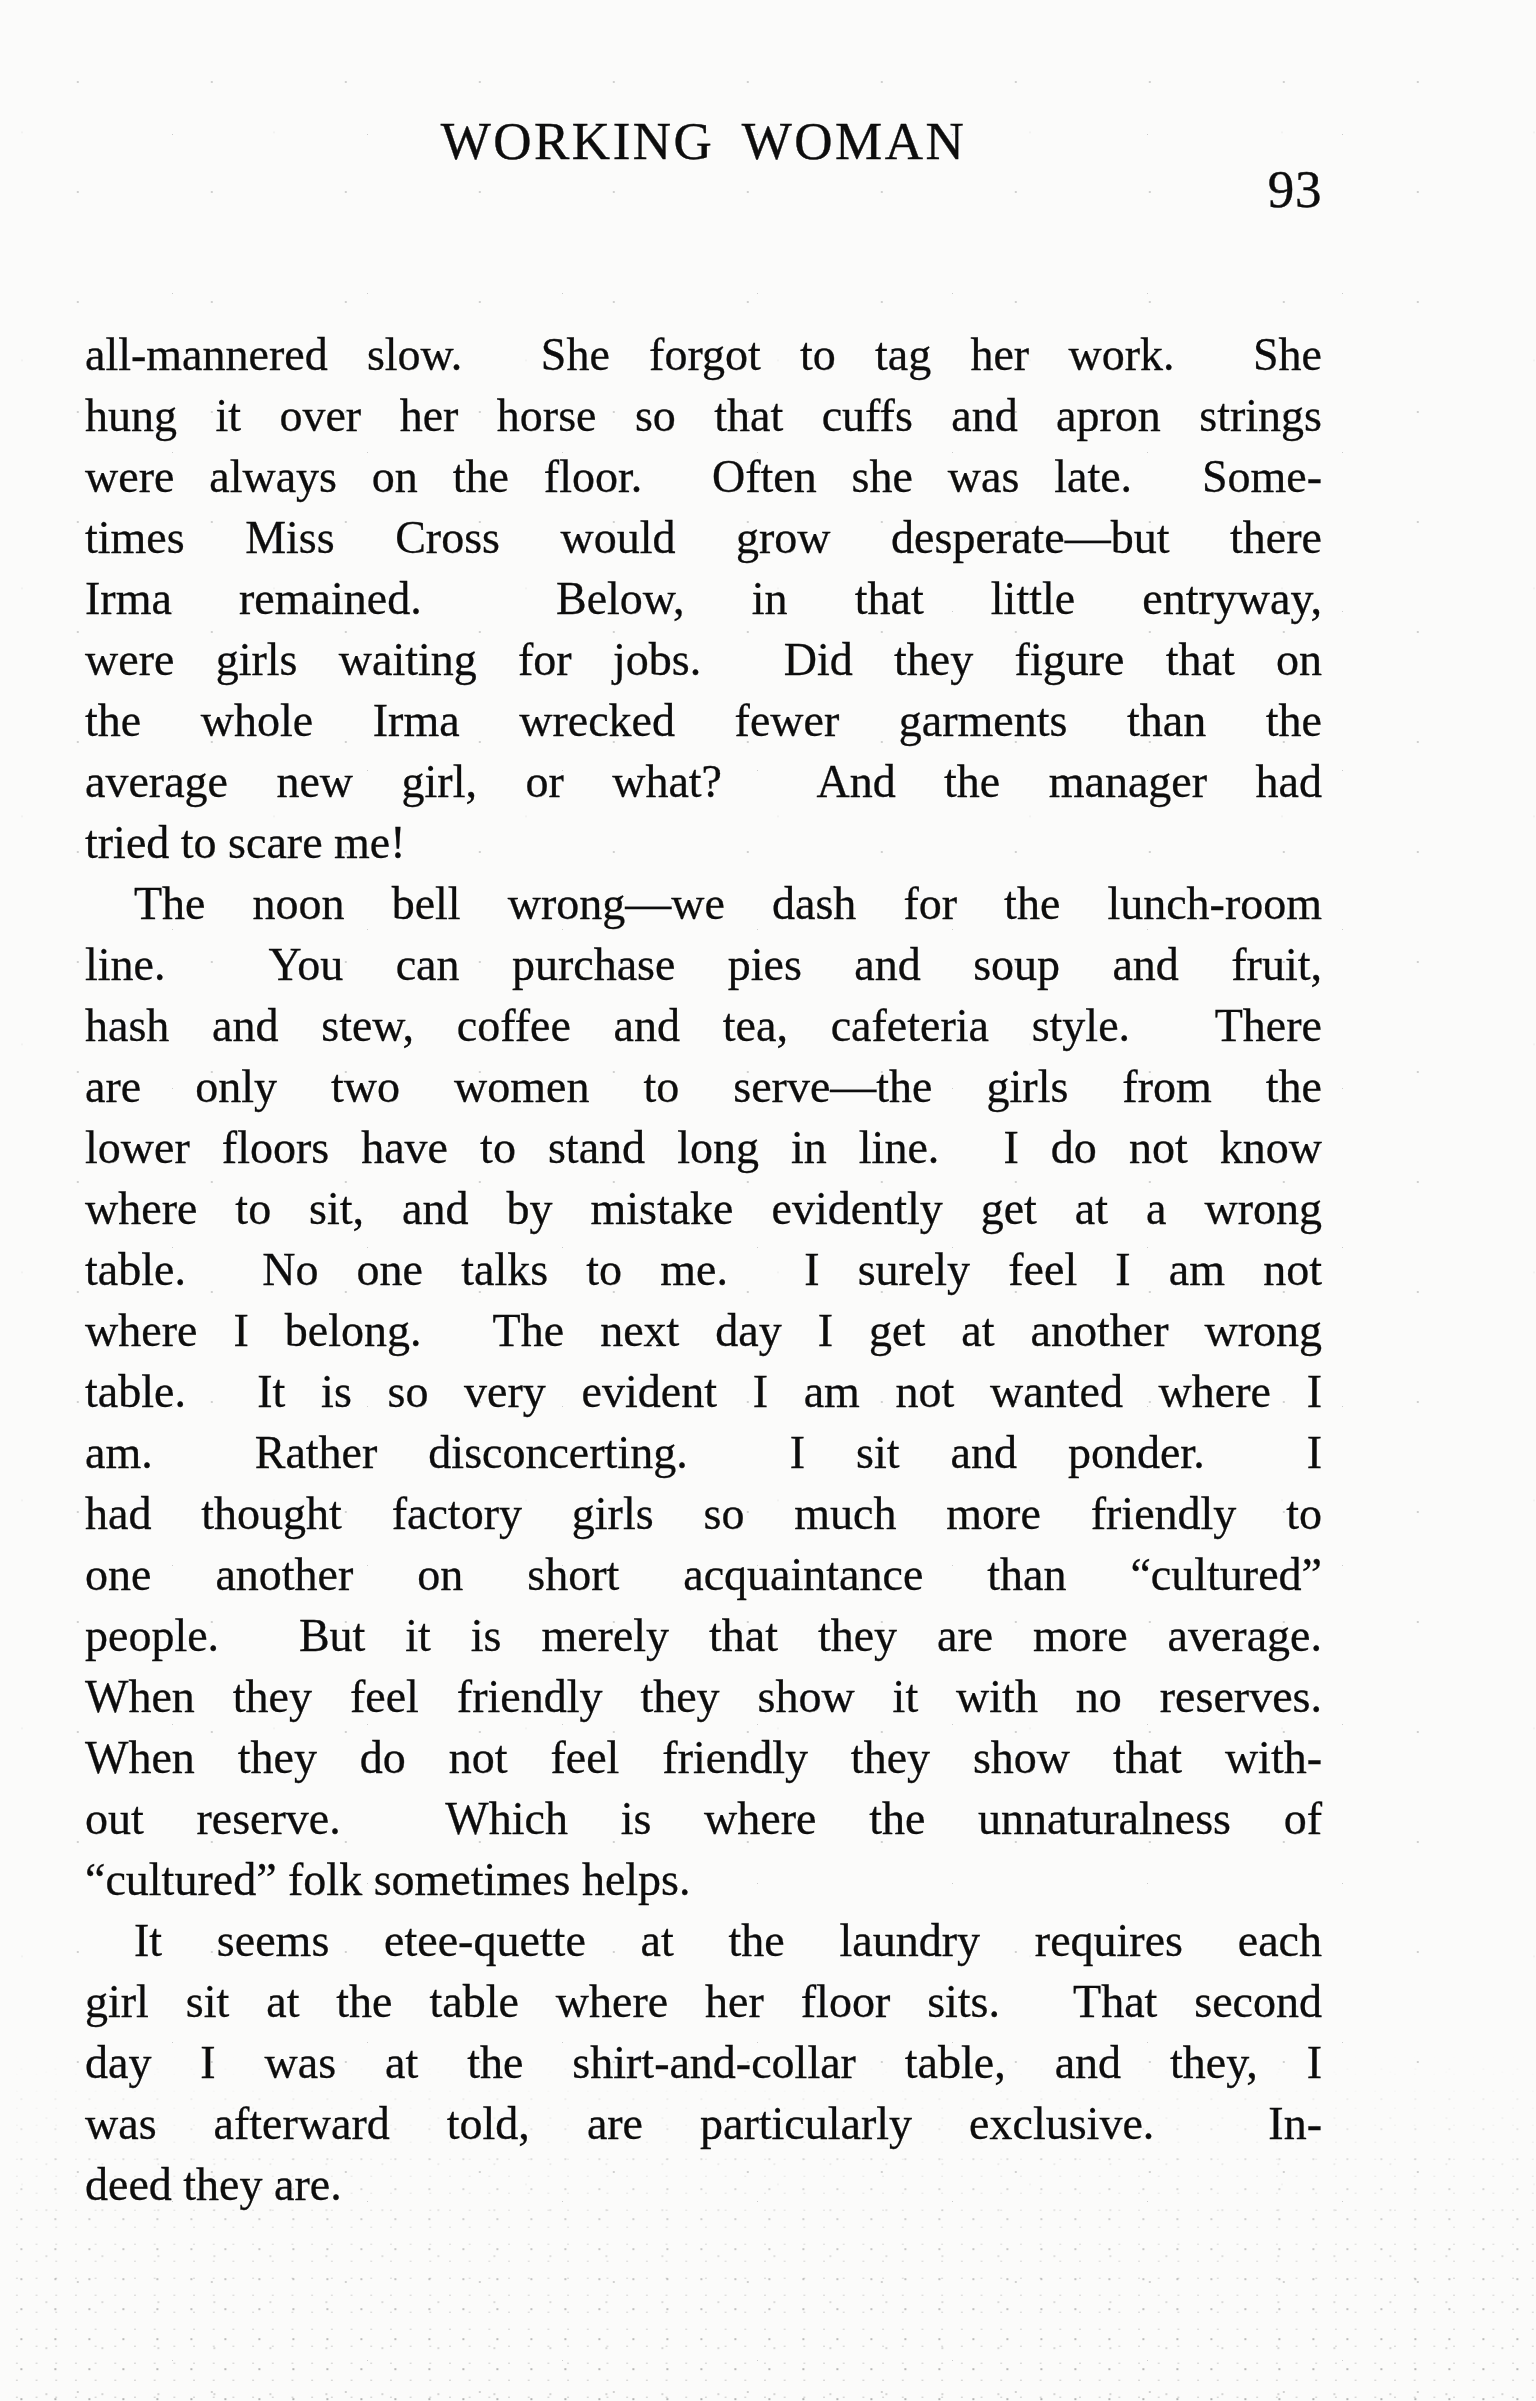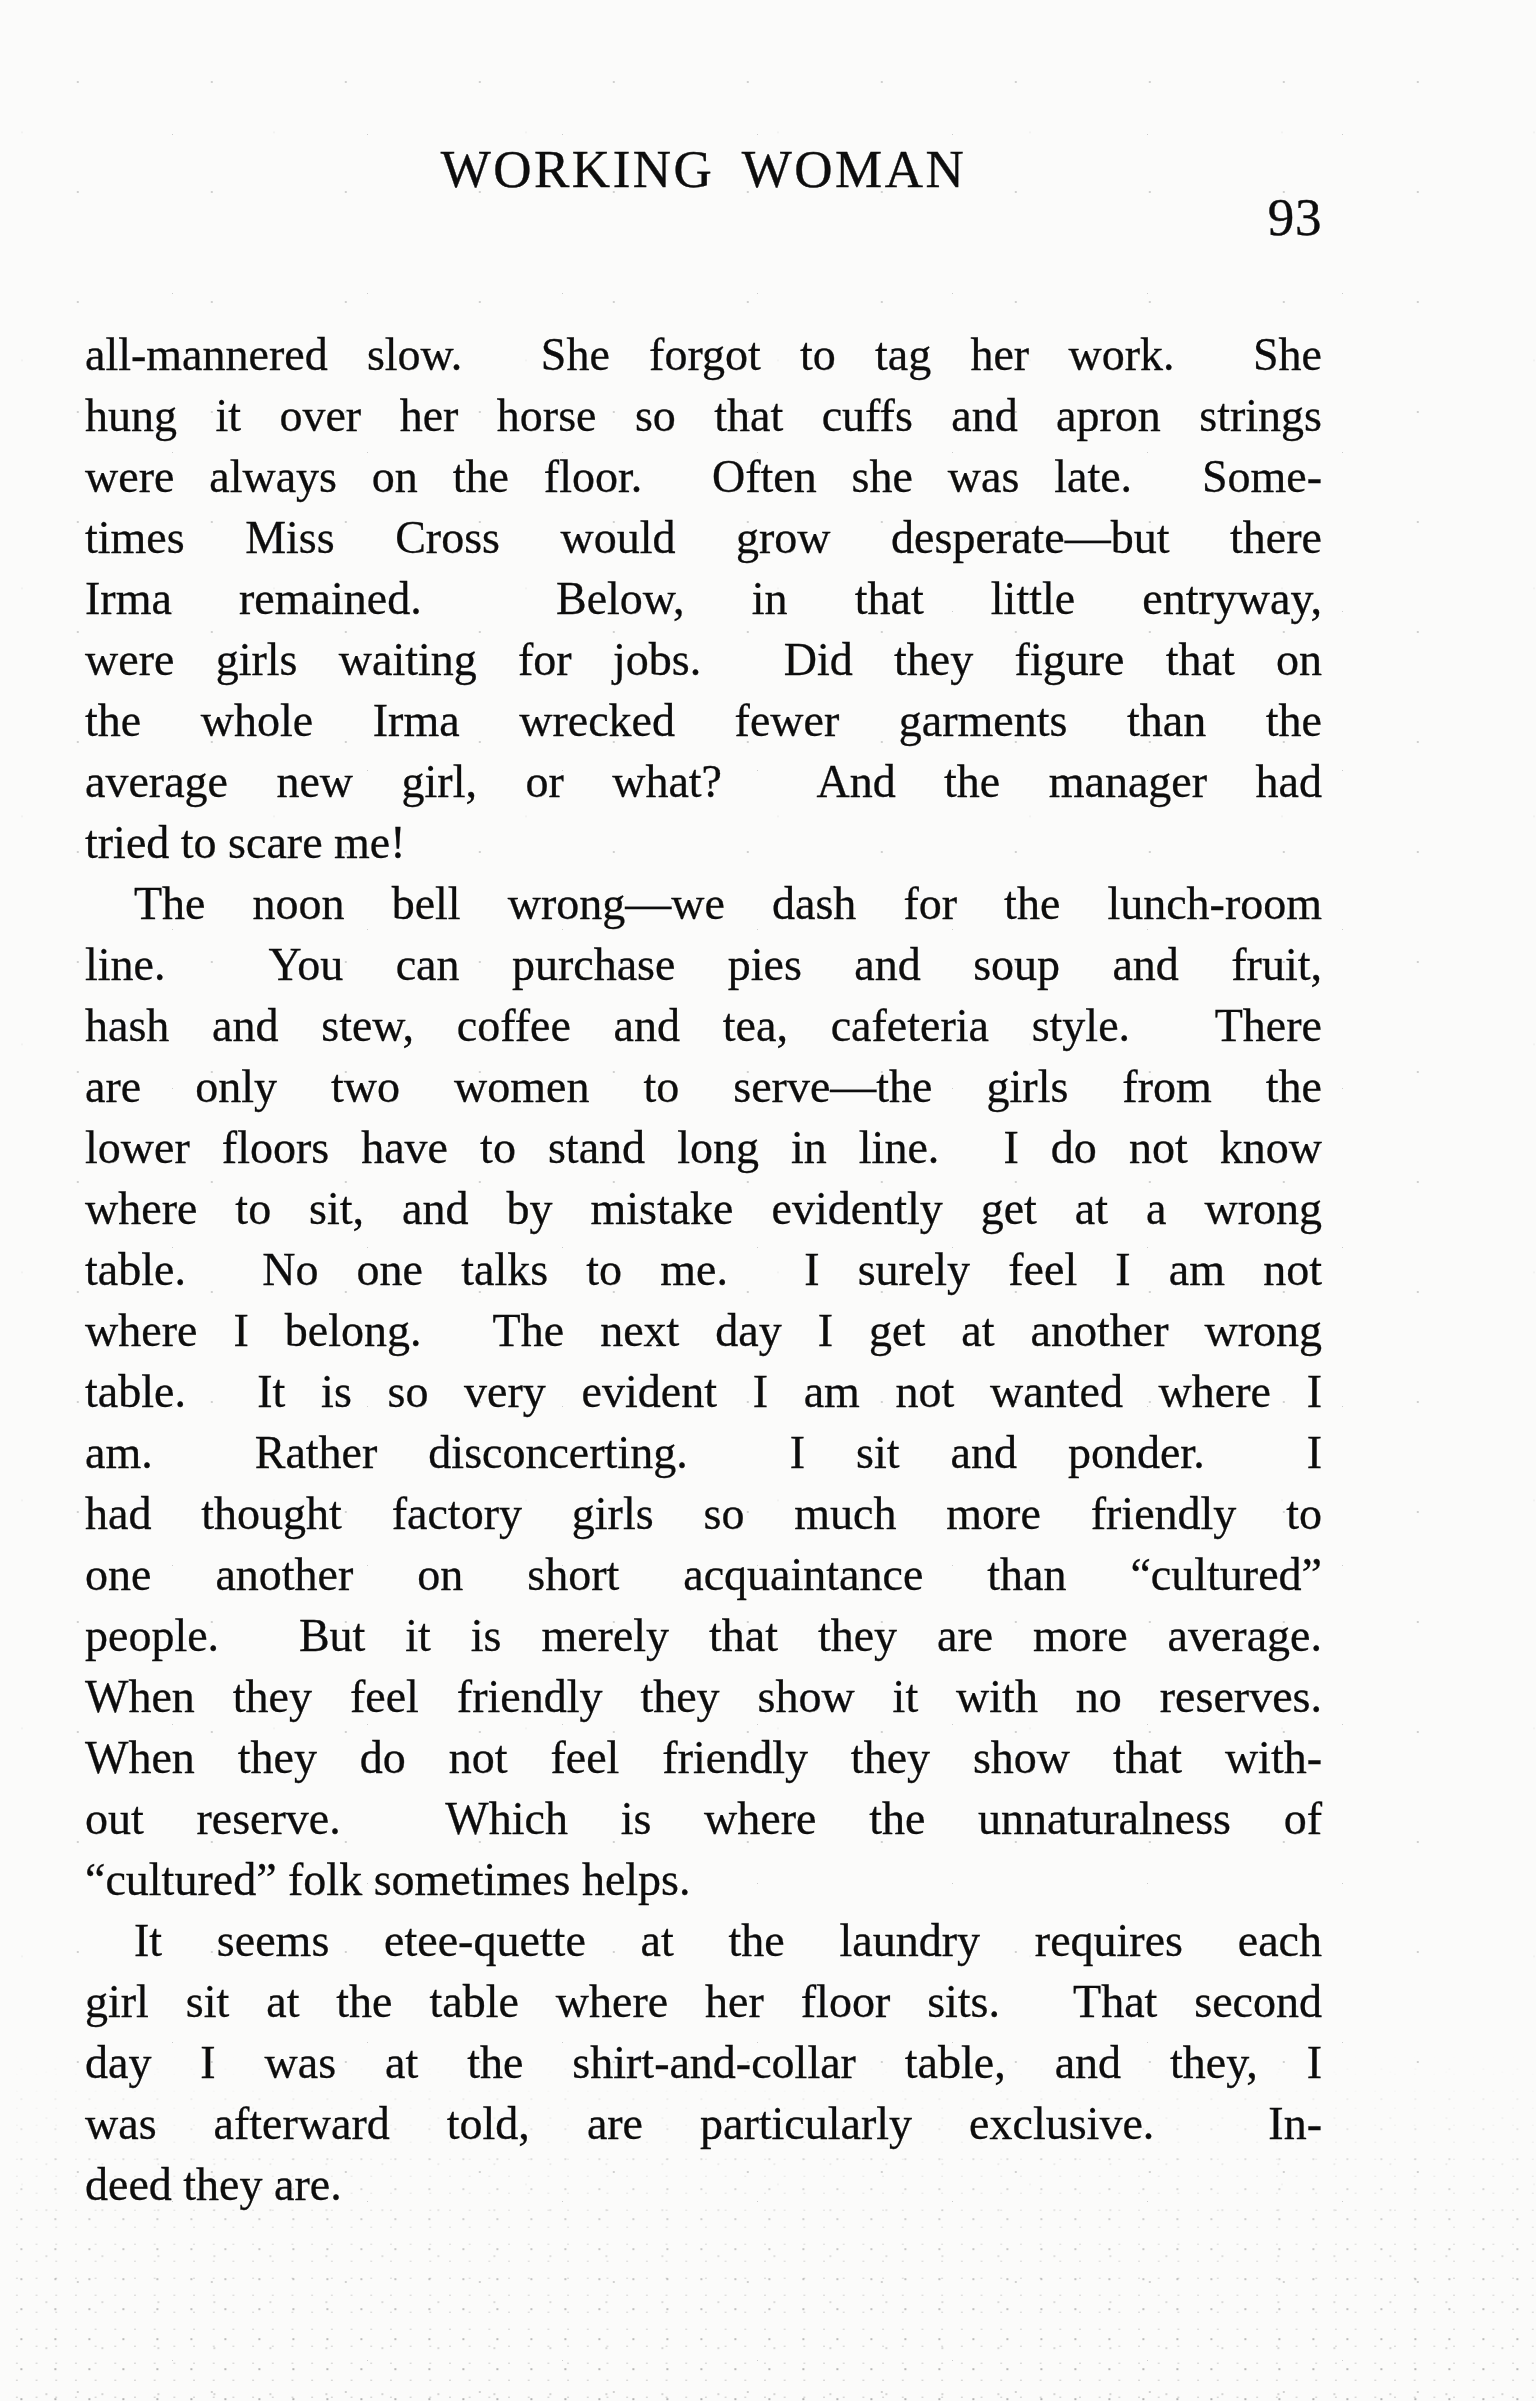--- a/index.html
+++ b/index.html
@@ -31,21 +31,21 @@
   
   .noise-bottom {
     left: 0; right: 0; bottom: 0; height: 355px; opacity: .85;
     background-size: 34px 30px, 56px 46px, 19.7px 17px;
     background-position: 4.4px 8.2px, 18.4px 3.2px, 7px 19.7px;
     -webkit-mask-image: linear-gradient(to bottom, transparent, rgba(0,0,0,.75) 60%, #000);
     mask-image: linear-gradient(to bottom, transparent, rgba(0,0,0,.75) 60%, #000);
   }
   .running-head {
     position: absolute;
-    top: 140px;
+    top: 112px;
     left: 85px;
     width: 1237px;
     height: 63px;
     display: flex;
     align-items: flex-start;
     justify-content: center;
     font-size: 53px;
     line-height: 58px;
     letter-spacing: 2.5px;
     word-spacing: 12.7px;

